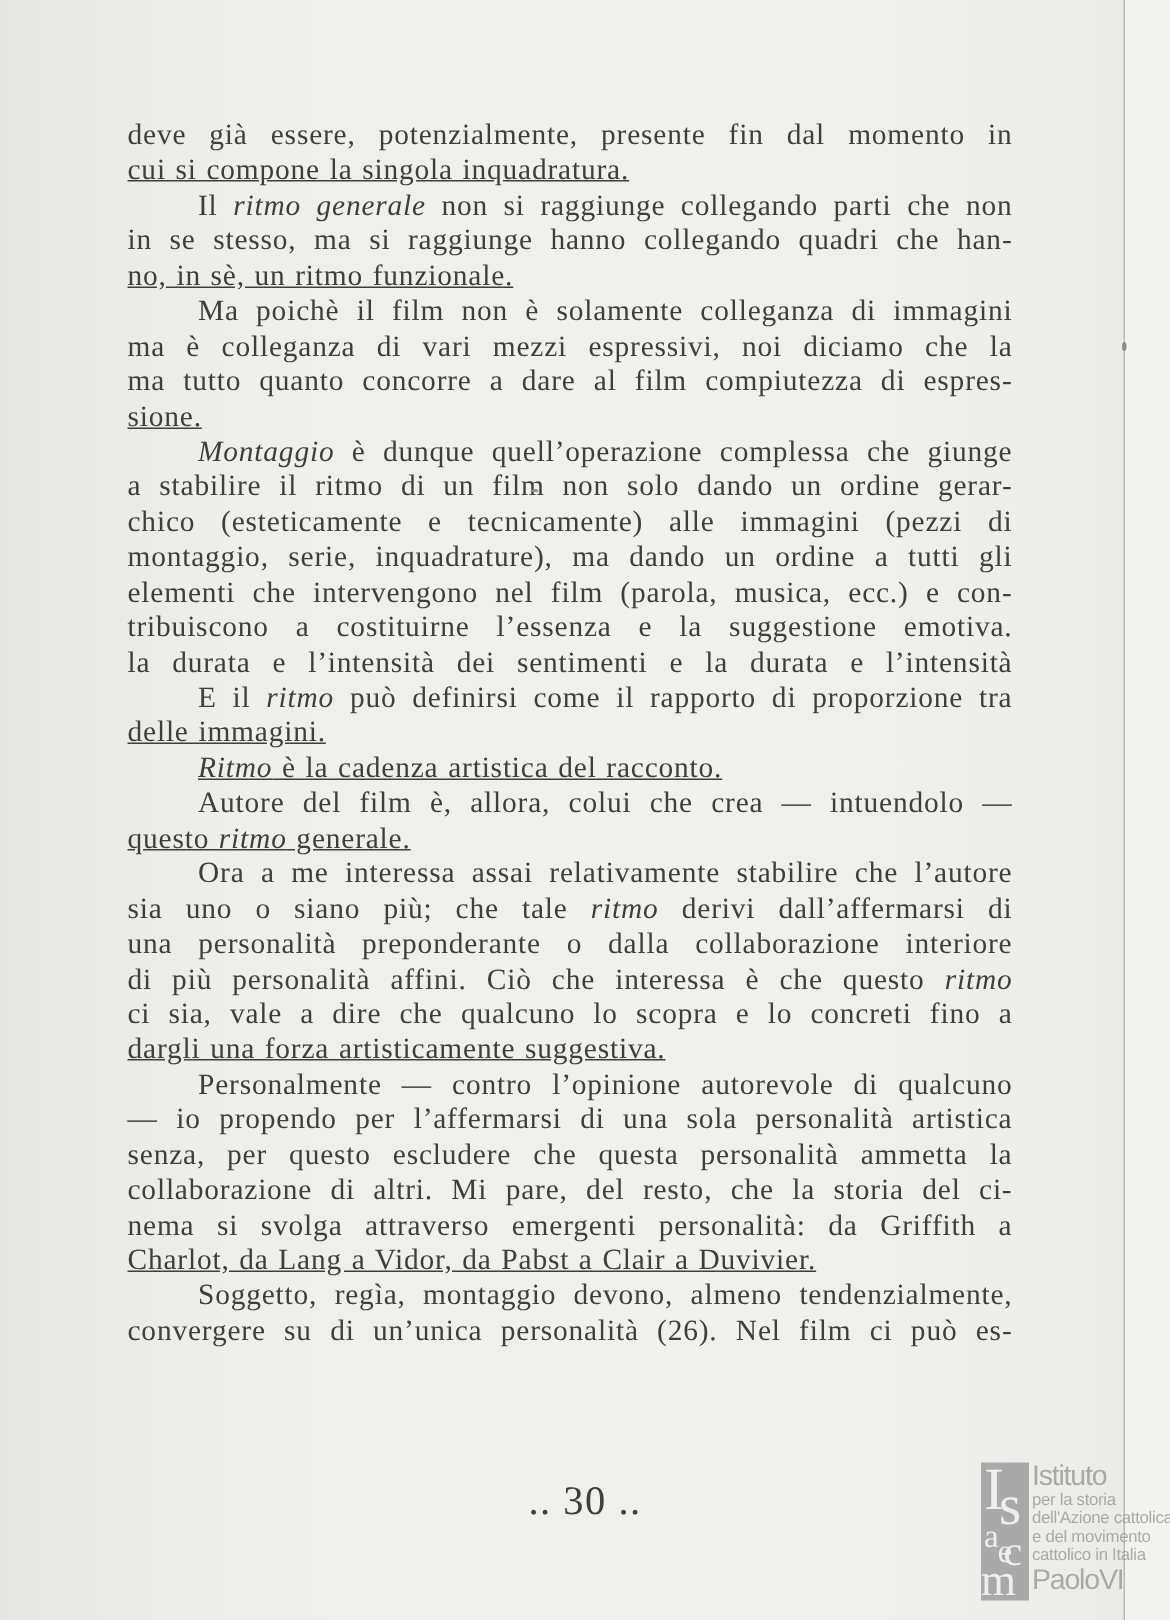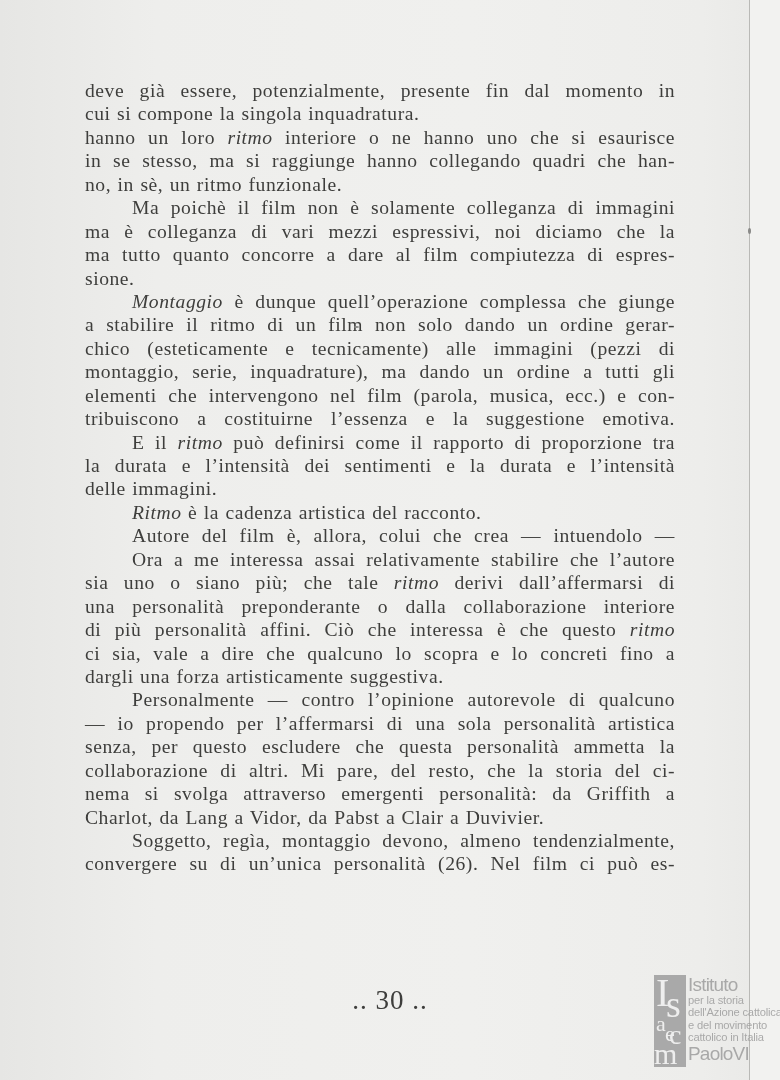--- a/index.html
+++ b/index.html
@@ -51,20 +51,21 @@
   }
   .line {
     display: block;
     white-space: nowrap;
     text-align: justify;
     text-align-last: justify;
     height: 23.45px;
   }
   .line.last {
     text-align-last: left;
+    text-decoration: underline;
   }
   .line.indent {
     padding-left: 47px;
   }
   .line em, .line i {
     font-style: italic;
   }
   .page-number {
     position: absolute;
     left: 0;
@@ -140,38 +141,39 @@
 </head>
 <body>
 
 <div class="page">
   <div class="page-edge-right"></div>
   <div class="page-edge"></div>
 
   <div class="text-block" id="text-block">
       <span class="line"><span>deve già essere, potenzialmente, presente fin dal momento in</span></span>
       <span class="line last"><span>cui si compone la singola inquadratura.</span></span>
-      <span class="line"><span>hanno un loro </span><em>ritmo</em><span> interiore o ne hanno uno che si esaurisce</span></span>
+      <span class="line indent"><span>Il </span><em>ritmo generale</em><span> non si raggiunge collegando parti che non</span></span>
       <span class="line"><span>in se stesso, ma si raggiunge hanno collegando quadri che han-</span></span>
       <span class="line last"><span>no, in sè, un ritmo funzionale.</span></span>
       <span class="line indent"><span>Ma poichè il film non è solamente colleganza di immagini</span></span>
       <span class="line"><span>ma è colleganza di vari mezzi espressivi, noi diciamo che la</span></span>
       <span class="line"><span>ma tutto quanto concorre a dare al film compiutezza di espres-</span></span>
       <span class="line last"><span>sione.</span></span>
       <span class="line indent"><em>Montaggio</em><span> è dunque quell’operazione complessa che giunge</span></span>
       <span class="line"><span>a stabilire il ritmo di un film non solo dando un ordine gerar-</span></span>
       <span class="line"><span>chico (esteticamente e tecnicamente) alle immagini (pezzi di</span></span>
       <span class="line"><span>montaggio, serie, inquadrature), ma dando un ordine a tutti gli</span></span>
       <span class="line"><span>elementi che intervengono nel film (parola, musica, ecc.) e con-</span></span>
       <span class="line"><span>tribuiscono a costituirne l’essenza e la suggestione emotiva.</span></span>
+      <span class="line"><span>la durata e l’intensità dei sentimenti e la durata e l’intensità</span></span>
       <span class="line indent"><span>E il </span><em>ritmo</em><span> può definirsi come il rapporto di proporzione tra</span></span>
-      <span class="line"><span>la durata e l’intensità dei sentimenti e la durata e l’intensità</span></span>
       <span class="line last"><span>delle immagini.</span></span>
       <span class="line indent last"><em>Ritmo</em><span> è la cadenza artistica del racconto.</span></span>
       <span class="line indent"><span>Autore del film è, allora, colui che crea — intuendolo —</span></span>
+      <span class="line last"><span>questo </span><em>ritmo</em><span> generale.</span></span>
       <span class="line indent"><span>Ora a me interessa assai relativamente stabilire che l’autore</span></span>
       <span class="line"><span>sia uno o siano più; che tale </span><em>ritmo</em><span> derivi dall’affermarsi di</span></span>
       <span class="line"><span>una personalità preponderante o dalla collaborazione interiore</span></span>
       <span class="line"><span>di più personalità affini. Ciò che interessa è che questo </span><em>ritmo</em></span>
       <span class="line"><span>ci sia, vale a dire che qualcuno lo scopra e lo concreti fino a</span></span>
       <span class="line last"><span>dargli una forza artisticamente suggestiva.</span></span>
       <span class="line indent"><span>Personalmente — contro l’opinione autorevole di qualcuno</span></span>
       <span class="line"><span>— io propendo per l’affermarsi di una sola personalità artistica</span></span>
       <span class="line"><span>senza, per questo escludere che questa personalità ammetta la</span></span>
       <span class="line"><span>collaborazione di altri. Mi pare, del resto, che la storia del ci-</span></span>

